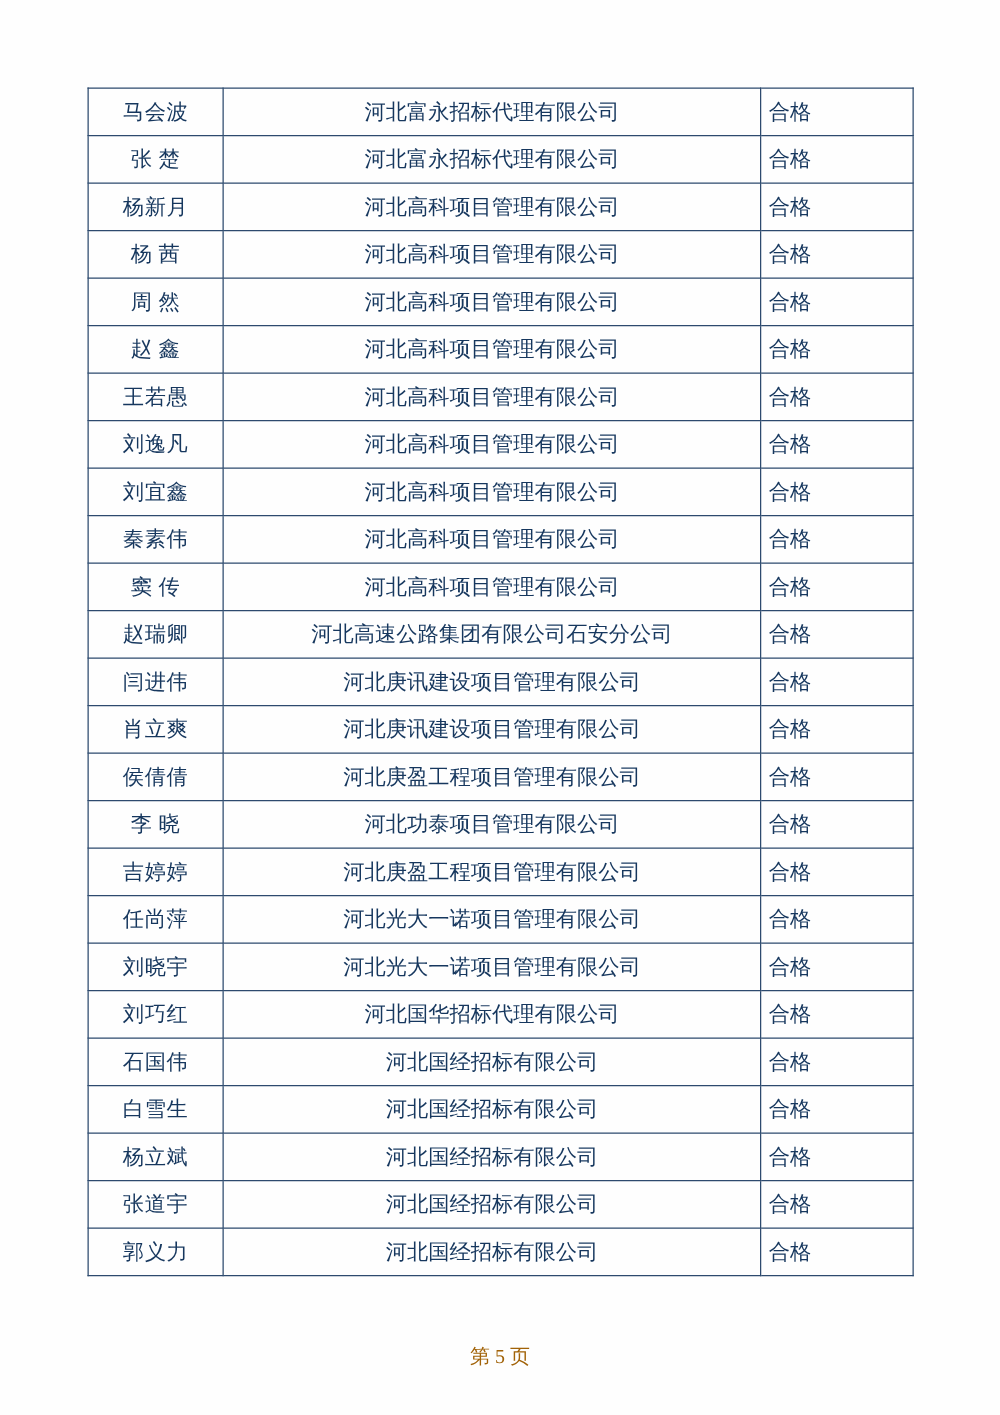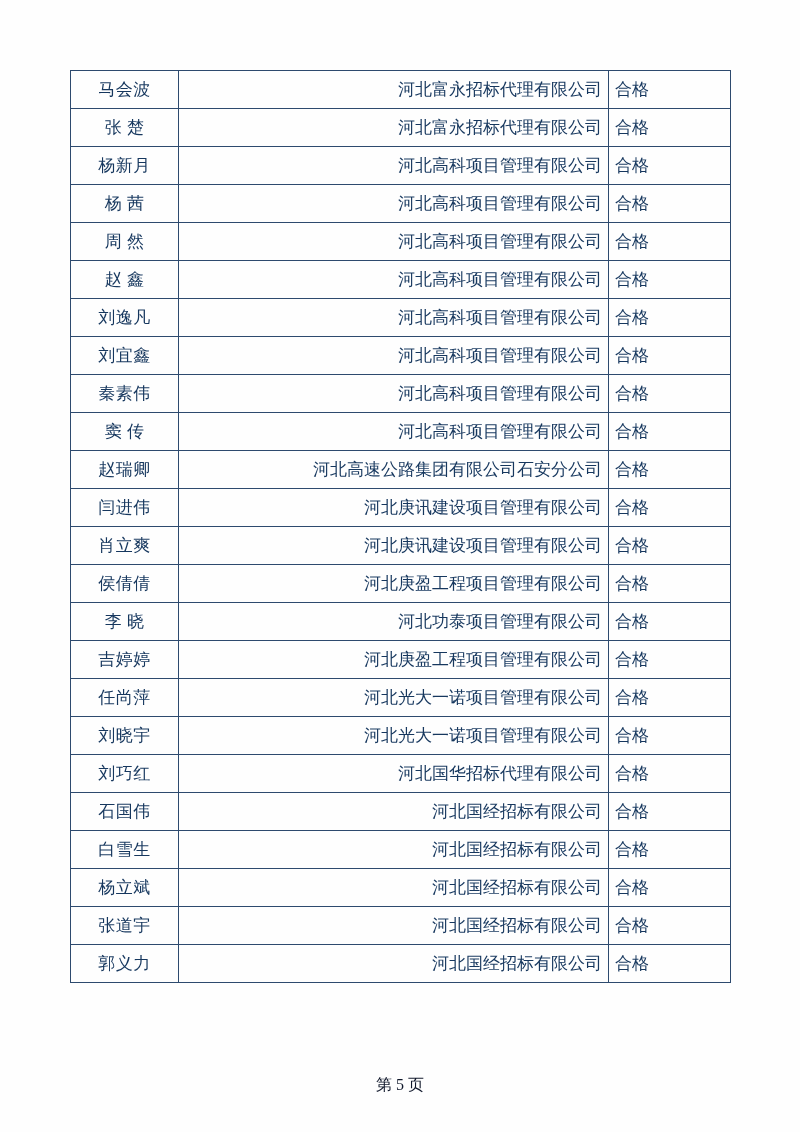--- a/index.html
+++ b/index.html
@@ -42,35 +42,35 @@
     box-sizing: border-box;
   }
   .col-name {
     width: 108px;
     text-align: center;
     letter-spacing: 0.5px;
     margin-left: 29px;
   }
   .col-company {
     width: 430px;
-    text-align: right;
+    text-align: center;
     padding-left: 8px;
   }
   .col-result {
     width: 122px;
     text-align: left;
   }
   .page-footer {
     position: absolute;
     left: 0;
     top: 1075px;
     width: 800px;
     text-align: center;
     font-size: 16px;
-    color: #0f172a;
+    color: #a16207;
     font-family: "Liberation Serif", "DejaVu Serif", serif;
   }
   .page-footer span {
     margin: 0 2px;
   }
 </style>
 </head>
 <body>
 
 <div class="page">
@@ -101,20 +101,25 @@
         <td class="col-name">周  然</td>
         <td class="col-company">河北高科项目管理有限公司</td>
         <td class="col-result">合格</td>
       </tr>
       <tr>
         <td class="col-name">赵  鑫</td>
         <td class="col-company">河北高科项目管理有限公司</td>
         <td class="col-result">合格</td>
       </tr>
       <tr>
+        <td class="col-name">王若愚</td>
+        <td class="col-company">河北高科项目管理有限公司</td>
+        <td class="col-result">合格</td>
+      </tr>
+      <tr>
         <td class="col-name">刘逸凡</td>
         <td class="col-company">河北高科项目管理有限公司</td>
         <td class="col-result">合格</td>
       </tr>
       <tr>
         <td class="col-name">刘宜鑫</td>
         <td class="col-company">河北高科项目管理有限公司</td>
         <td class="col-result">合格</td>
       </tr>
       <tr>

